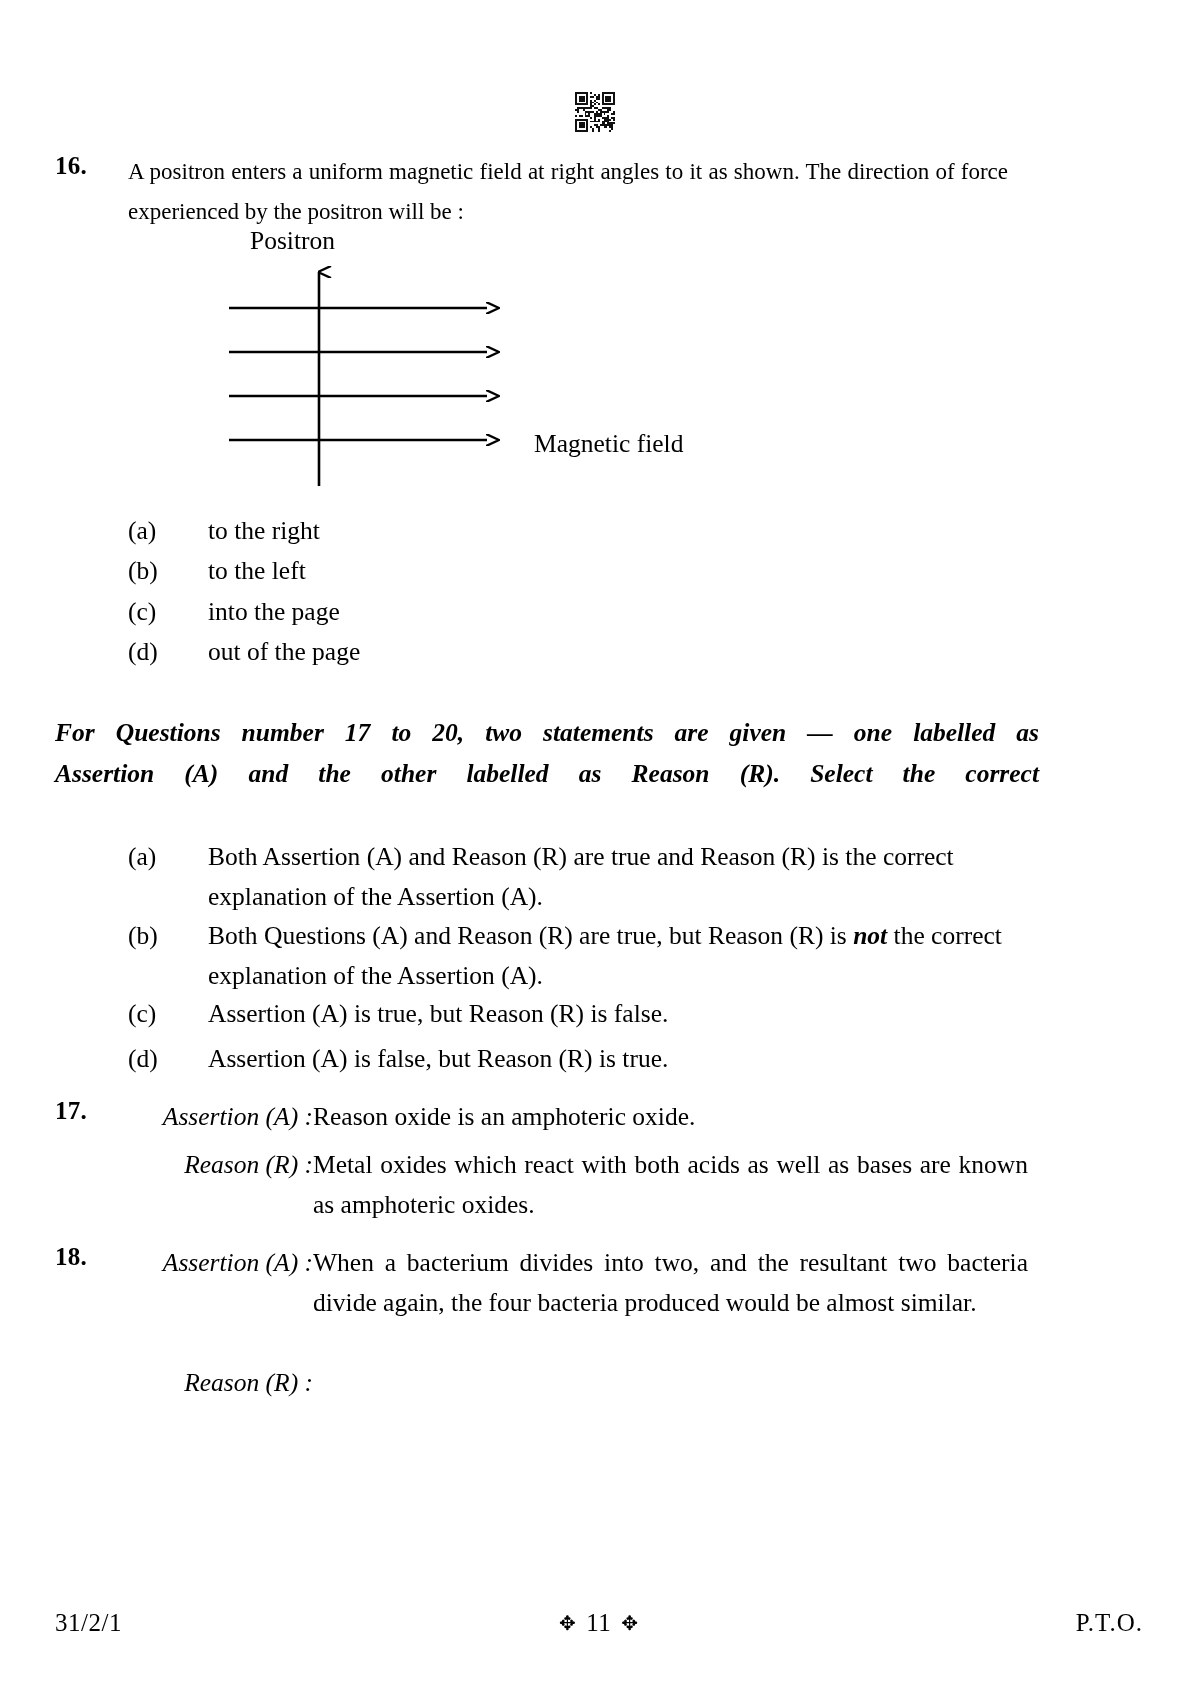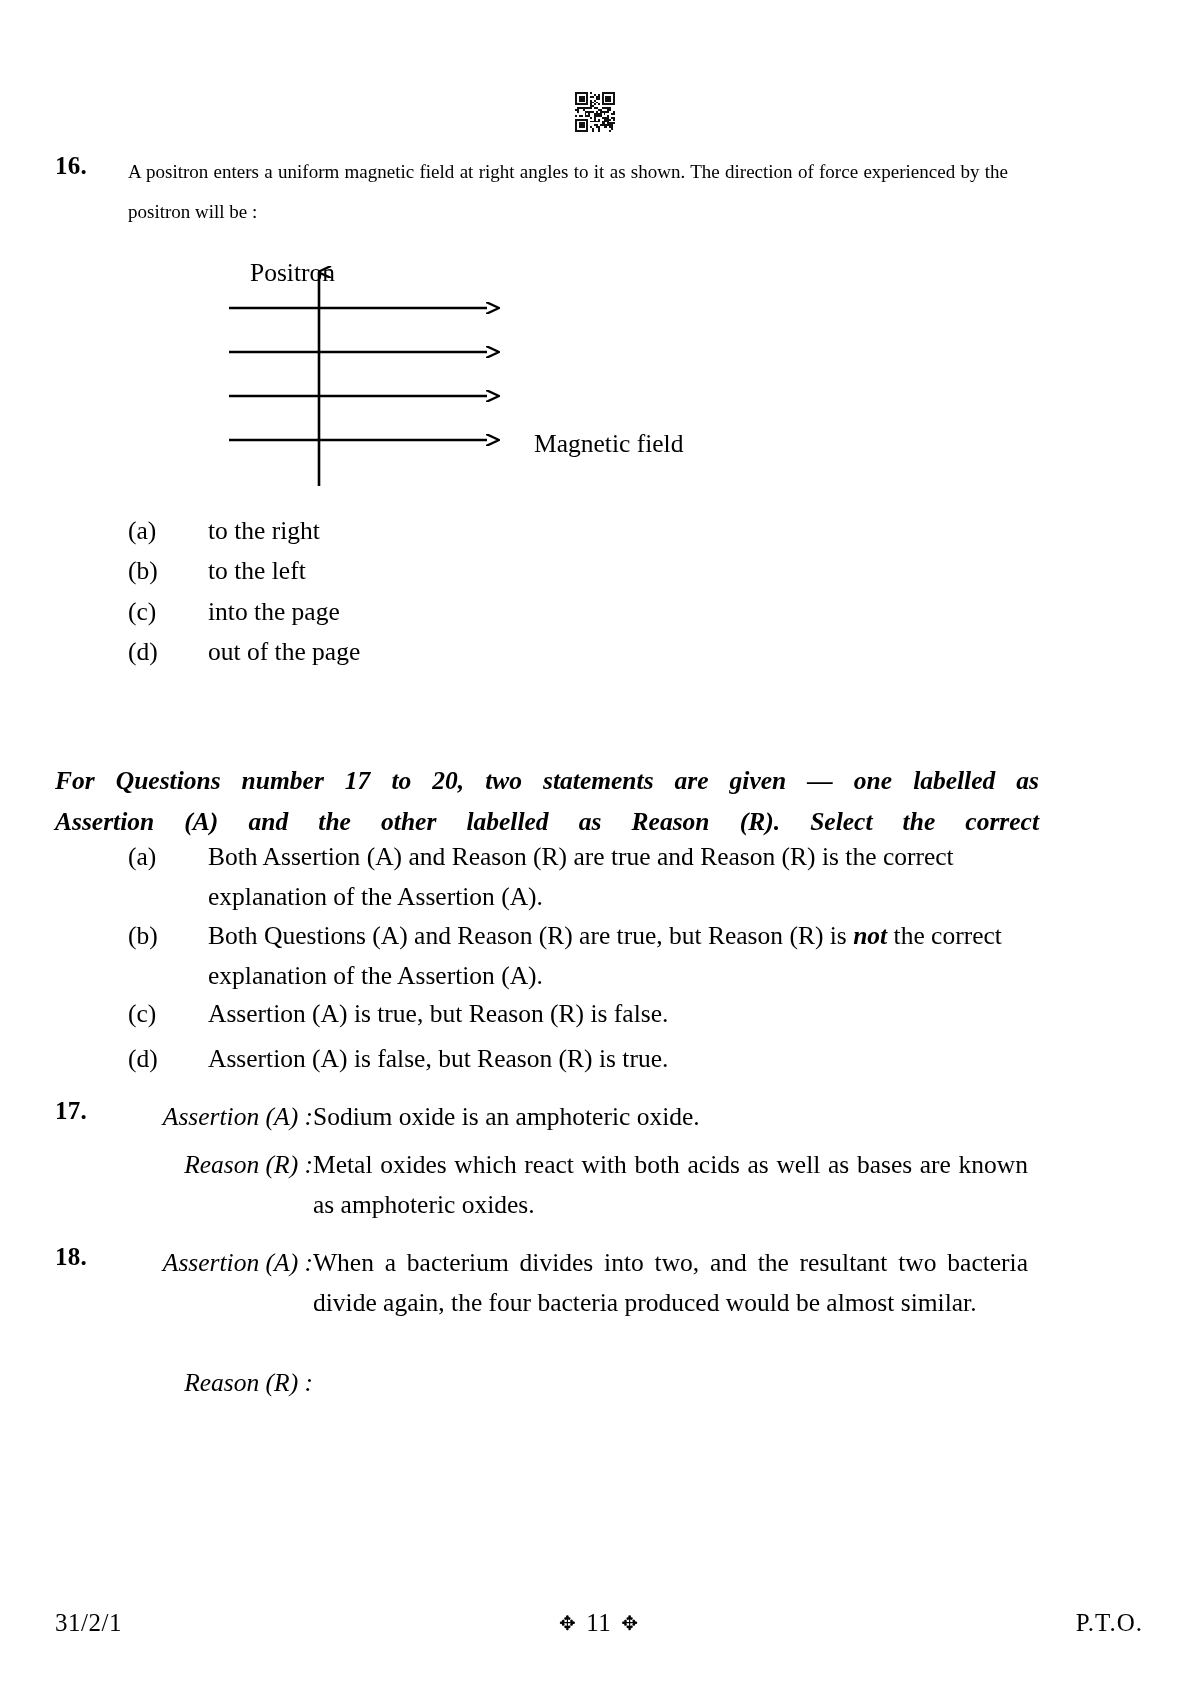--- a/index.html
+++ b/index.html
@@ -42,21 +42,21 @@
 
   
   .qnum {
     position: absolute;
     font-weight: bold;
     font-size: 25px;
     letter-spacing: .2px;
   }
   .qbody {
     position: absolute;
-    font-size: 19px;
+    font-size: 23px;
     line-height: 40px;
     text-align: justify;
   }
   .opt-row {
     position: absolute;
     font-size: 25.5px;
     line-height: 40px;
     display: flex;
   }
   .opt-label {
@@ -576,21 +576,21 @@
         <i class=""></i>
         <i class="on"></i>
         <i class=""></i>
         <i class=""></i>
       </div>
   </div>
 
   <div class="qnum" style="left:55px; top:152px;">16.</div>
   <div class="qbody" style="left:128px; top:152px; width:880px;">A positron enters a uniform magnetic field at right angles to it as shown. The direction of force experienced by the positron will be :</div>
 
-  <div class="fig-label" style="left:250px; top:225px;margin-top:32px;">Positron</div>
+  <div class="fig-label" style="left:250px; top:225px;">Positron</div>
   <div class="fig-label" style="left:534px; top:428px;">Magnetic field</div>
 
   <svg class="figure" viewBox="0 0 1190 1683">
     <defs>
       <marker id="ah" markerWidth="14" markerHeight="12" refX="1" refY="6" orient="auto" markerUnits="userSpaceOnUse">
         <path d="M0,0 L13,6 L0,12" fill="none" stroke="#000" stroke-width="2.4" stroke-linecap="butt" stroke-linejoin="miter"></path>
       </marker>
       <marker id="av" markerWidth="12" markerHeight="14" refX="6" refY="1" orient="auto" markerUnits="userSpaceOnUse">
         <path d="M0,13 L6,0 L12,13" fill="none" stroke="#000" stroke-width="2.4" stroke-linecap="butt" stroke-linejoin="miter"></path>
       </marker>
@@ -614,21 +614,21 @@
   </div>
   <div class="opt-row" style="left:128px; top:592px; width:600px;">
     <span class="opt-label">(c)</span>
     <span class="opt-text">into the page</span>
   </div>
   <div class="opt-row" style="left:128px; top:632px; width:600px;">
     <span class="opt-label">(d)</span>
     <span class="opt-text">out of the page</span>
   </div>
 
-  <div class="instruction" style="left:55px; top:712px; width:984px;margin-top:48px;">
+  <div class="instruction" style="left:55px; top:712px; width:984px;">
     <div>For Questions number 17 to 20, two statements are given — one labelled as</div>
     <div>Assertion (A) and the other labelled as Reason (R). Select the correct</div>
   </div>
 
   <div class="opt-row" style="left:128px; top:837px; width:900px;">
     <span class="opt-label">(a)</span>
     <span class="opt-text">Both Assertion (A) and Reason (R) are true and Reason (R) is the correct explanation of the Assertion (A).</span>
   </div>
 
   <div class="opt-row" style="left:128px; top:916px; width:900px;">
@@ -641,21 +641,21 @@
     <span class="opt-text">Assertion (A) is true, but Reason (R) is false.</span>
   </div>
   <div class="opt-row" style="left:128px; top:1039px; width:900px;">
     <span class="opt-label">(d)</span>
     <span class="opt-text">Assertion (A) is false, but Reason (R) is true.</span>
   </div>
 
   <div class="qnum" style="left:55px; top:1097px;">17.</div>
   <div class="ar-row" style="left:128px; top:1097px; width:900px;">
     <span class="ar-tag">Assertion (A) :</span>
-    <span class="ar-text jy">Sodium oxide is an amphoteric oxide.</span>
+    <span class="ar-text jy">Reason oxide is an amphoteric oxide.</span>
   </div>
   <div class="ar-row" style="left:128px; top:1145px; width:900px;">
     <span class="ar-tag">Reason (R) :</span>
     <span class="ar-text jy">Metal oxides which react with both acids as well as bases are known as amphoteric oxides.</span>
   </div>
 
   <div class="qnum" style="left:55px; top:1243px;">18.</div>
   <div class="ar-row" style="left:128px; top:1243px; width:900px;">
     <span class="ar-tag">Assertion (A) :</span>
     <span class="ar-text jy">When a bacterium divides into two, and the resultant two bacteria divide again, the four bacteria produced would be almost similar.</span>

